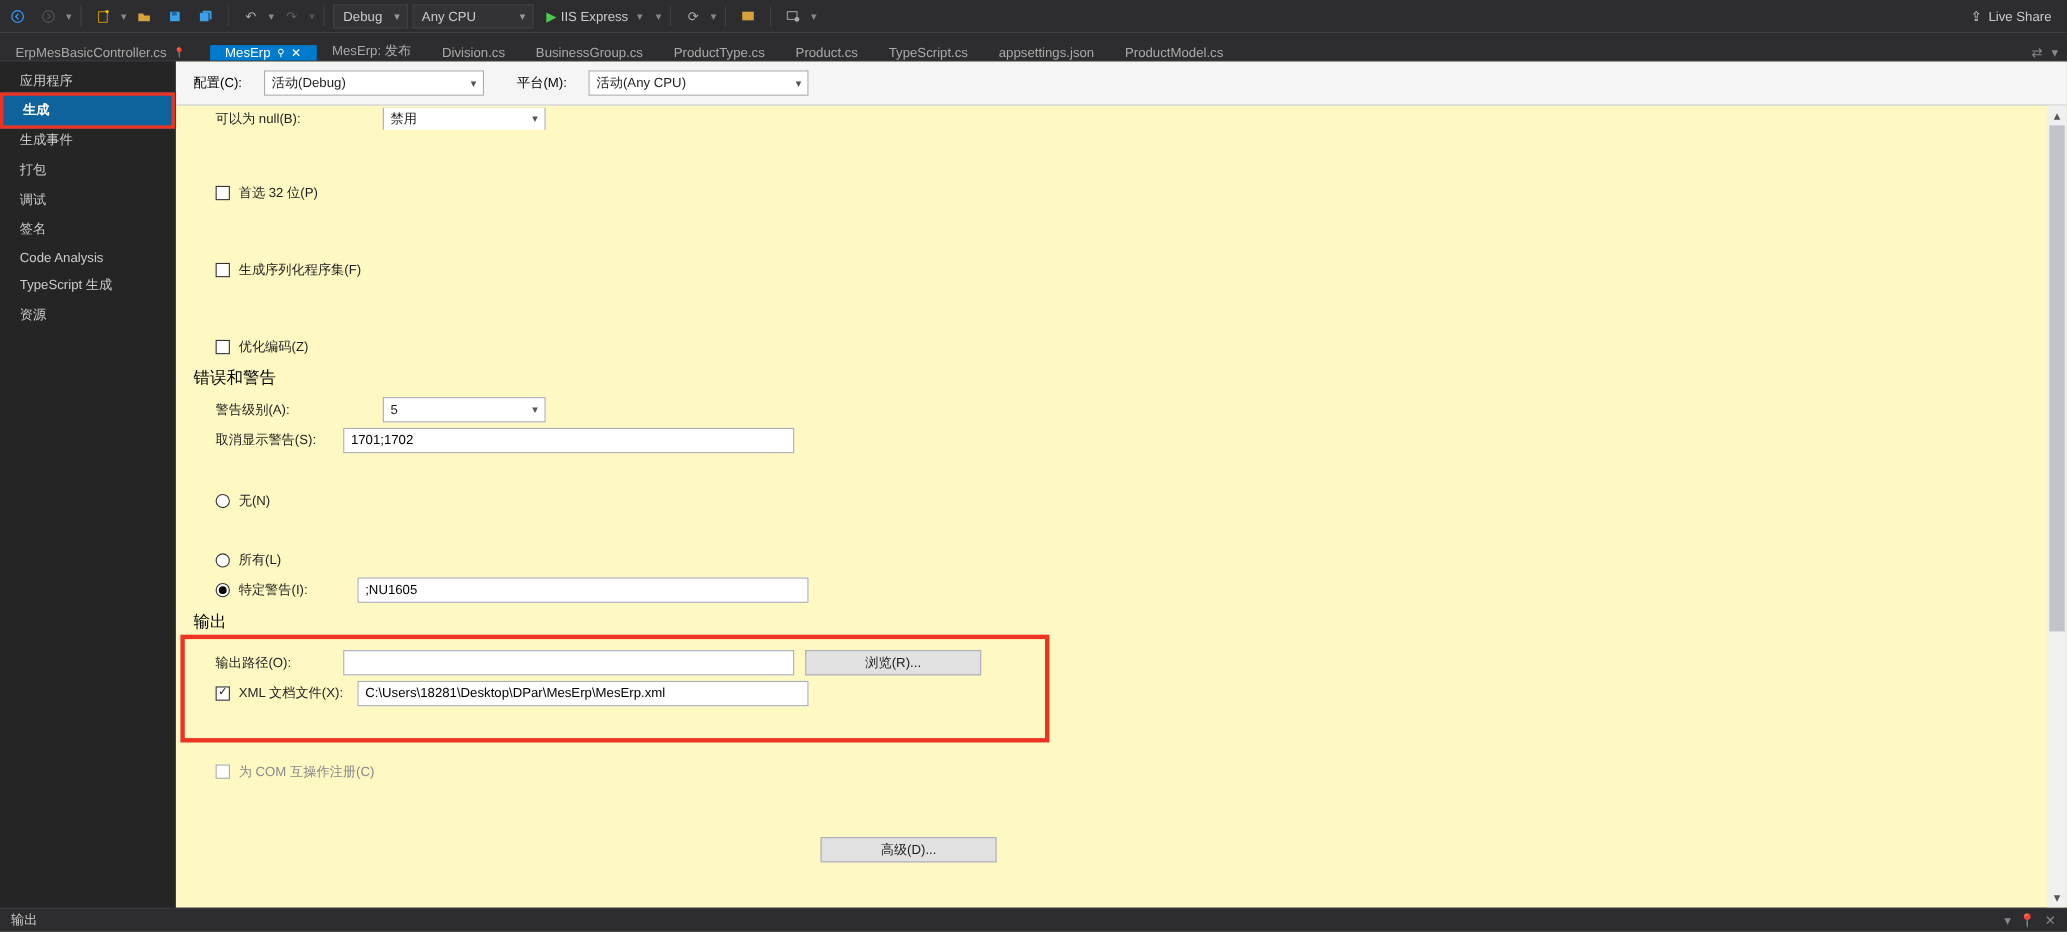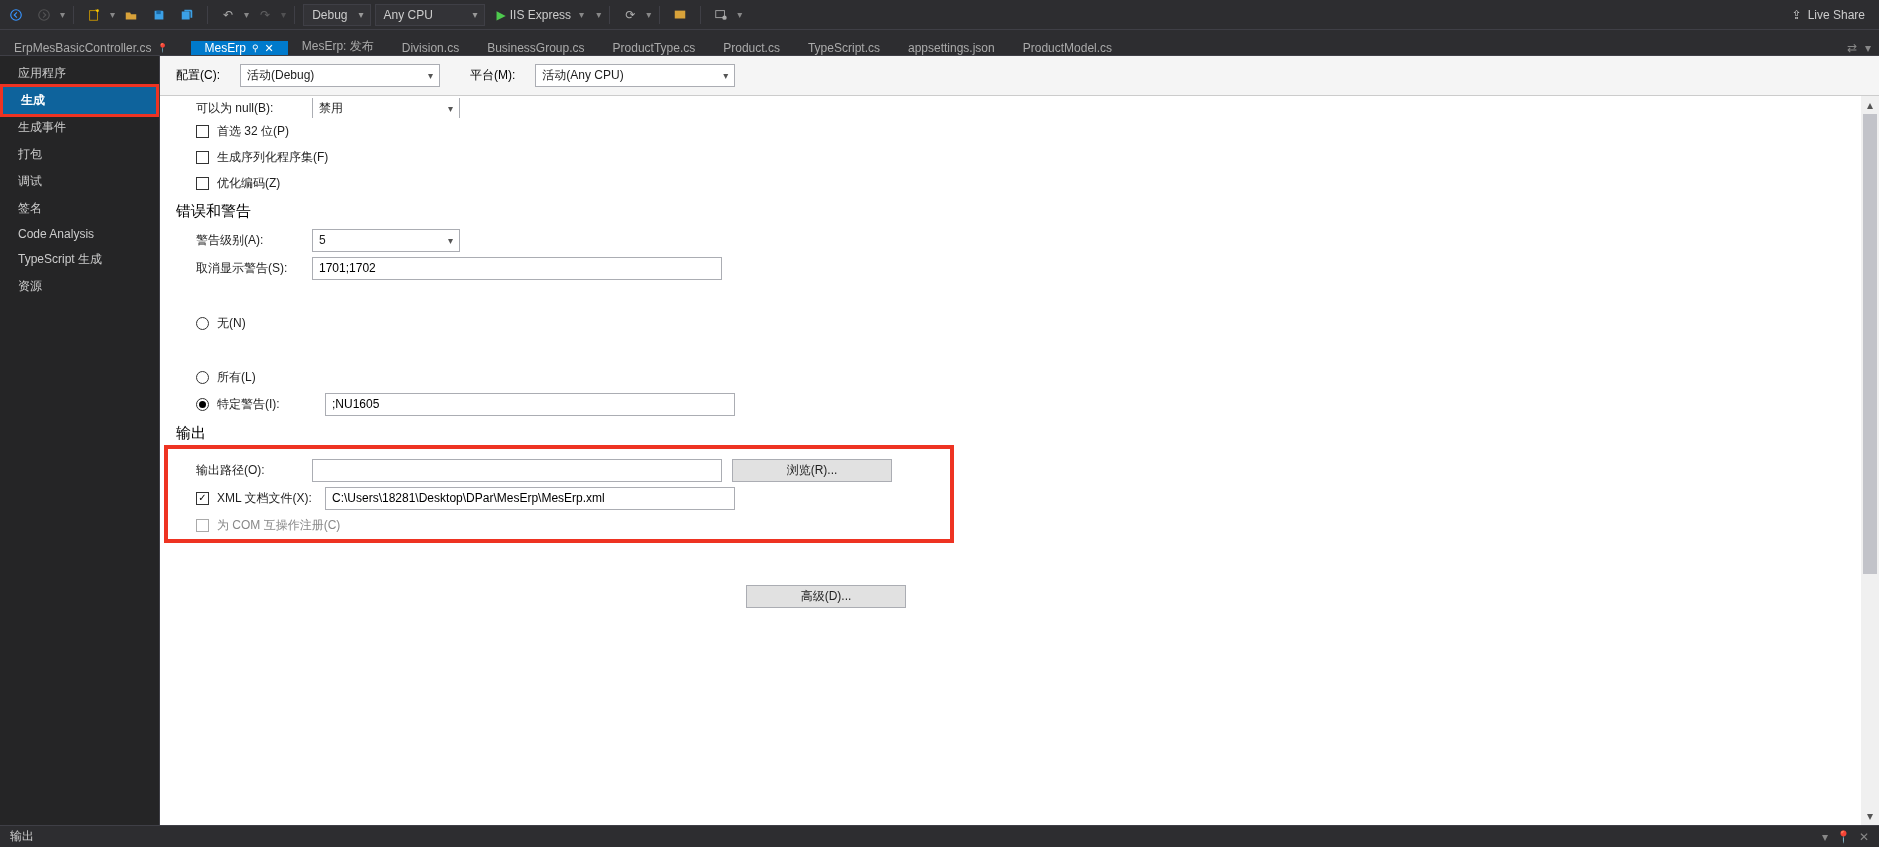--- a/index.html
+++ b/index.html
@@ -27,39 +27,39 @@
 .tabstrip .tab:nth-child(1) { padding-right:22px; }
 .tabstrip-end { margin-left:auto; display:flex; align-items:center; padding:0 8px; gap:8px; color:#888; }
 
 
 .main { display:flex; height:calc(847px - 30px - 26px - 22px); }
 .sidebar { width:160px; background:#252526; border-right:1px solid #3f3f46; padding-top:4px; }
 .side-item { padding:5px 18px; color:#ccc; cursor:pointer; }
 .side-item.highlight { background:#0e639c; color:#fff; border:3px solid #e32; margin:-3px 0; position:relative; z-index:2;font-weight:bold; }
 
 
-.props { flex:1; background:#ffffff; color:#1e1e1e; position:relative; overflow:hidden; }
+.props { flex:1; background:#fef9c3; color:#1e1e1e; position:relative; overflow:hidden; }
 .props-header { height:40px; border-bottom:1px solid #ccc; display:flex; align-items:center; padding:0 16px; gap:20px; background:#f5f5f5; }
 .hdr-label { color:#000; }
 .hdr-combo { width:200px; height:23px; border:1px solid #abadb3; background:#fff; padding:0 6px; display:flex; align-items:center; position:relative; cursor:pointer; }
 .hdr-combo::after { content:"▾"; position:absolute; right:6px; color:#555; font-size:10px; }
 
 .props-body { position:absolute; top:40px; left:0; right:18px; bottom:0; overflow:auto; padding:2px 0 20px 16px; }
 .props-scroll { position:absolute; right:0; top:40px; width:18px; bottom:0; background:#f0f0f0; }
 .props-scroll .up,.props-scroll .down { height:18px; display:flex; align-items:center; justify-content:center; color:#555; cursor:pointer; }
 .props-scroll .down { position:absolute; bottom:0; width:100%; }
 .props-scroll .thumb { position:absolute; left:2px; right:2px; top:18px; height:460px; background:#c2c3c9; }
 
 .row { display:flex; align-items:center; height:28px; }
 .row .lbl { width:136px; padding-left:20px; }
 .sect { height:30px; display:flex; align-items:center; font-size:15px; color:#000; padding-left:0; }
 input[type=text].field { width:410px; height:23px; border:1px solid #abadb3; padding:0 6px; background:#fff; }
-.combo { width:148px; height:23px; border:1px solid #abadb3; background:#fff; padding:0 6px; display:flex; align-items:center; position:relative; cursor:pointer; }
+.combo { width:148px; height:23px; border:1px solid #abadb3; background:#fff; padding:0 6px; display:flex; align-items:center; position:relative; cursor:pointer;margin-left:36px; }
 .combo::after { content:"▾"; position:absolute; right:6px; color:#555; font-size:10px; }
-.chk-row { display:flex; align-items:center; height:26px; padding-left:20px; gap:8px; }
+.chk-row { display:flex; align-items:center; height:26px; padding-left:20px; gap:8px;margin-top:44px; }
 .chk { width:13px; height:13px; border:1px solid #333; background:#fff; display:flex; align-items:center; justify-content:center; font-size:10px; line-height:1; cursor:pointer; }
 .chk.checked::after { content:"✓"; color:#000; }
 .chk.disabled { border-color:#aaa; cursor:default; }
 .chk-lbl.disabled { color:#888; }
 .radio-row { display:flex; align-items:center; height:26px; padding-left:20px; gap:8px;margin-top:28px; }
 .radio { width:13px; height:13px; border:1px solid #333; border-radius:50%; background:#fff; display:flex; align-items:center; justify-content:center; cursor:pointer; }
 .radio.checked::after { content:""; width:7px; height:7px; border-radius:50%; background:#000; }
 .btn { height:23px; padding:0 10px; border:1px solid #abadb3; background:#e1e1e1; cursor:pointer; display:flex; align-items:center; min-width:160px; justify-content:center; }
 
 .redbox { position:absolute; border:4px solid #e32; pointer-events:none; }

